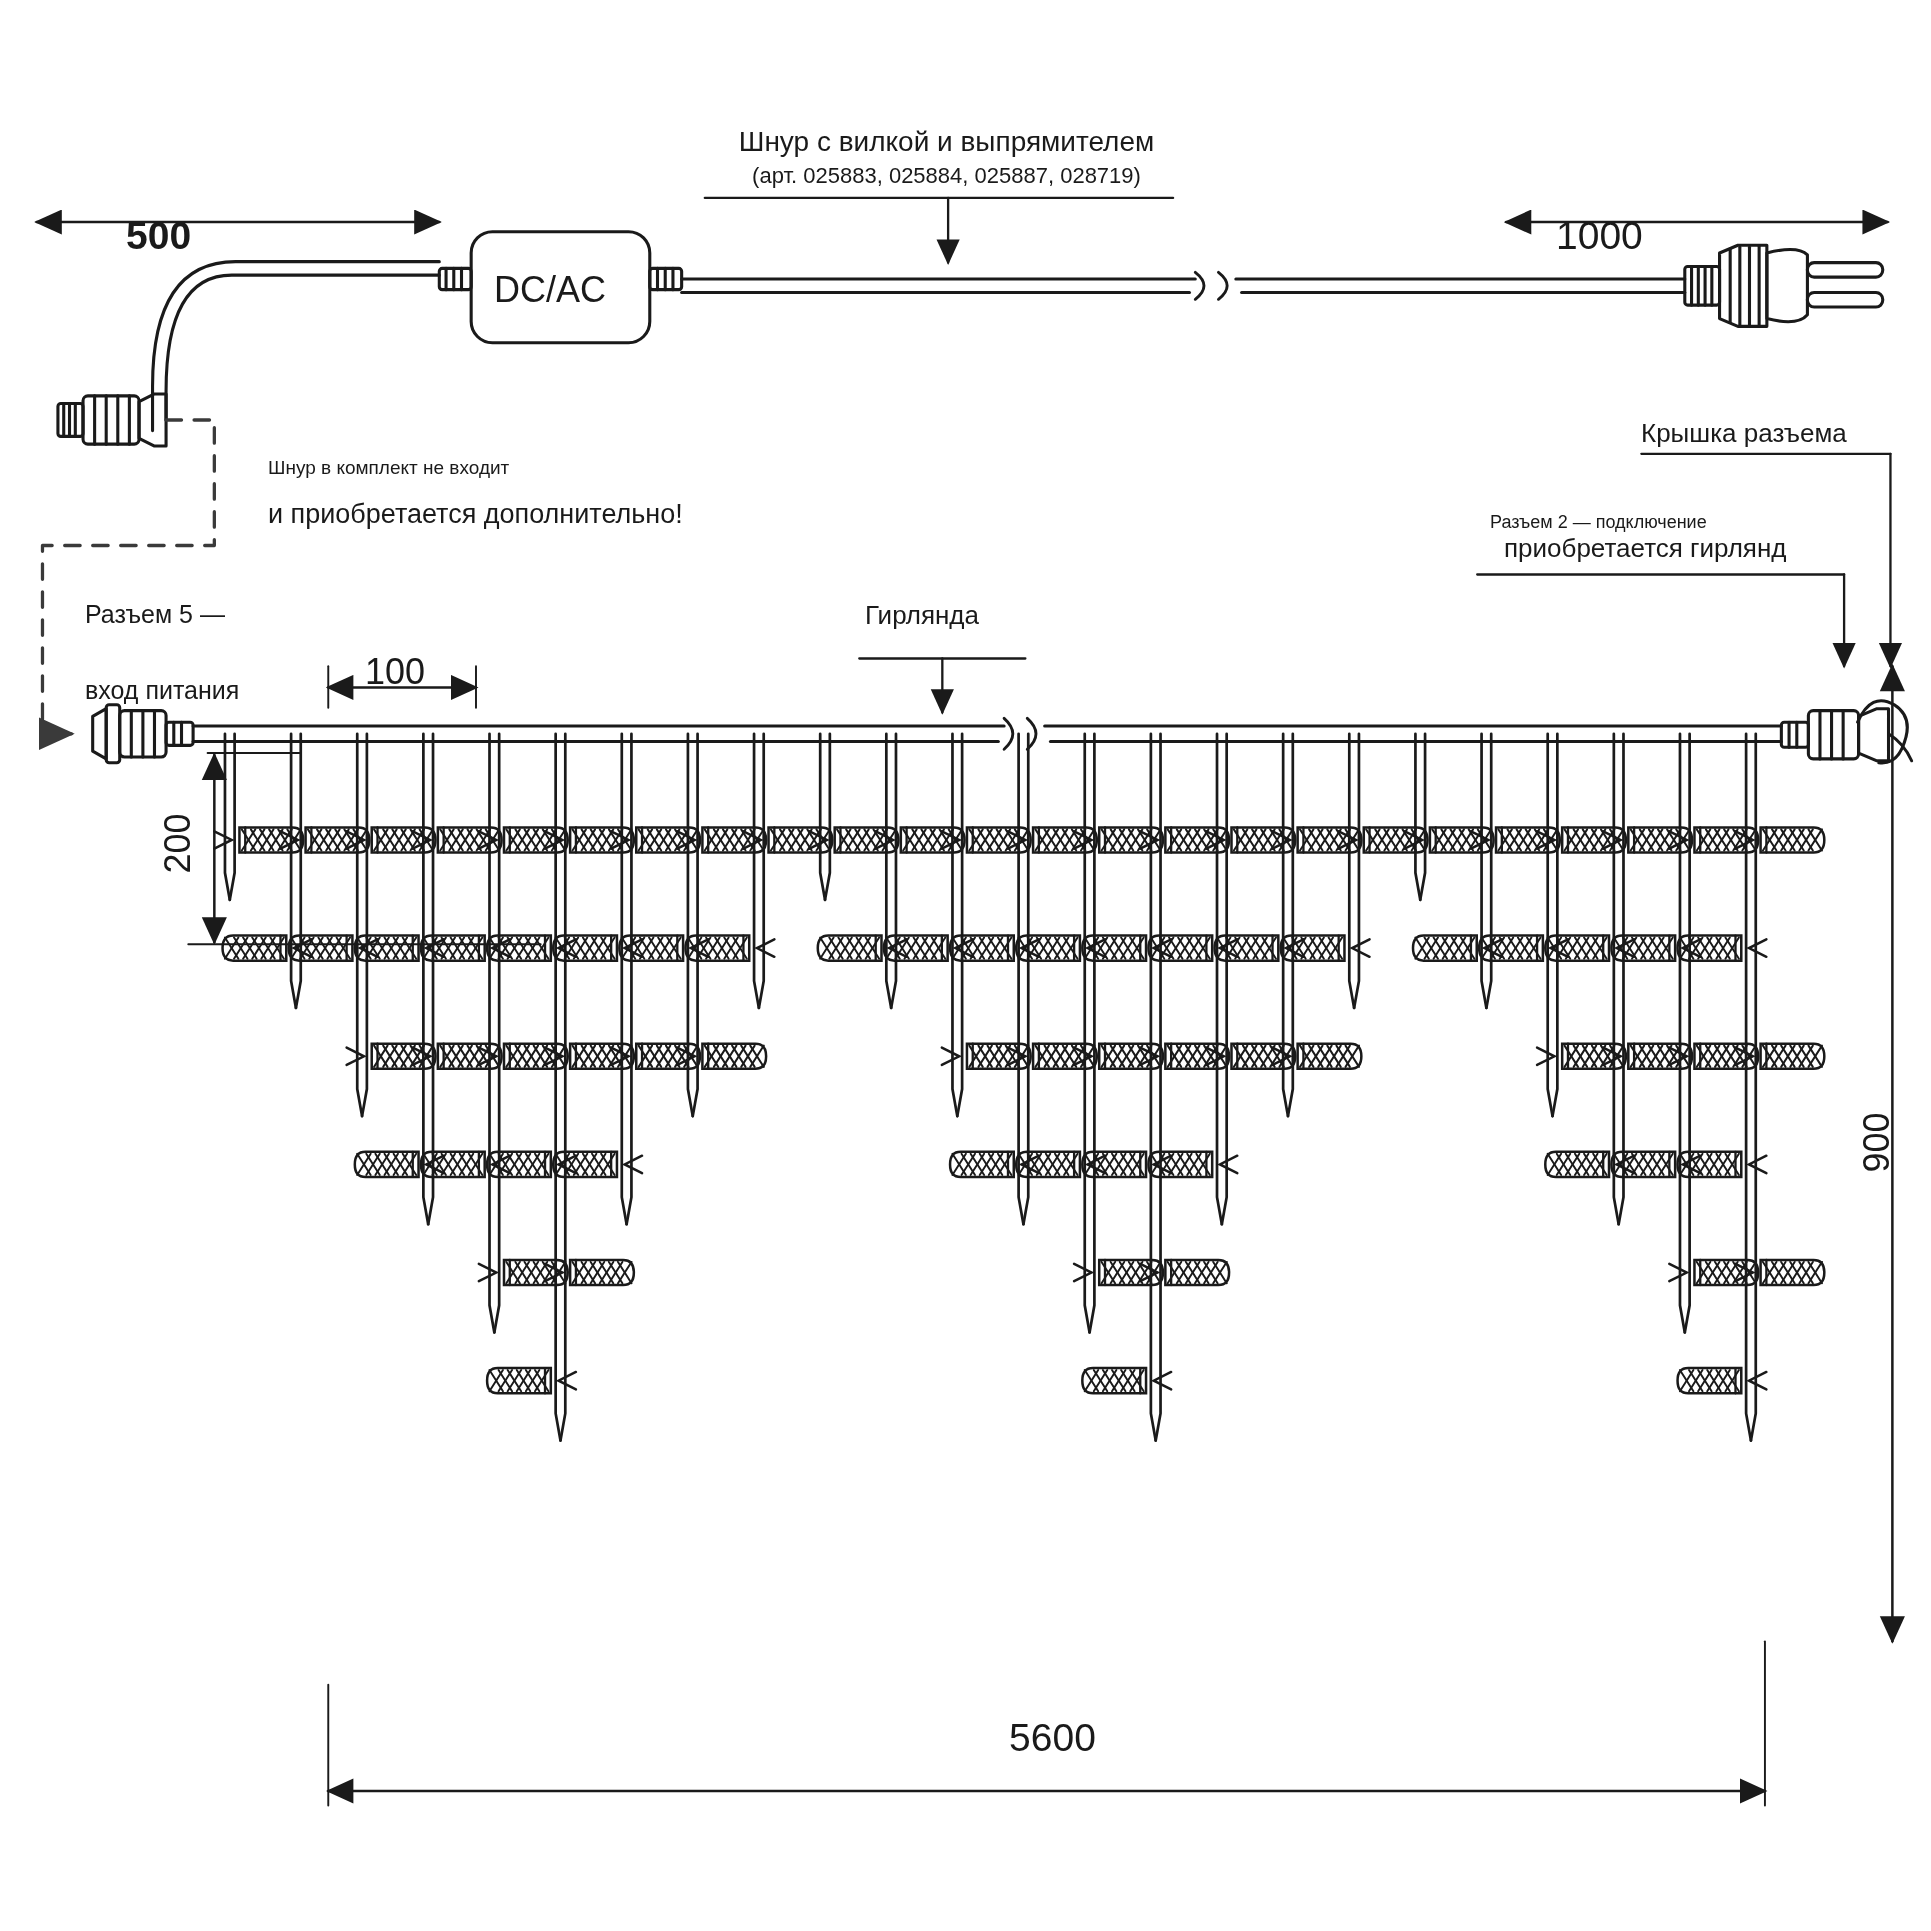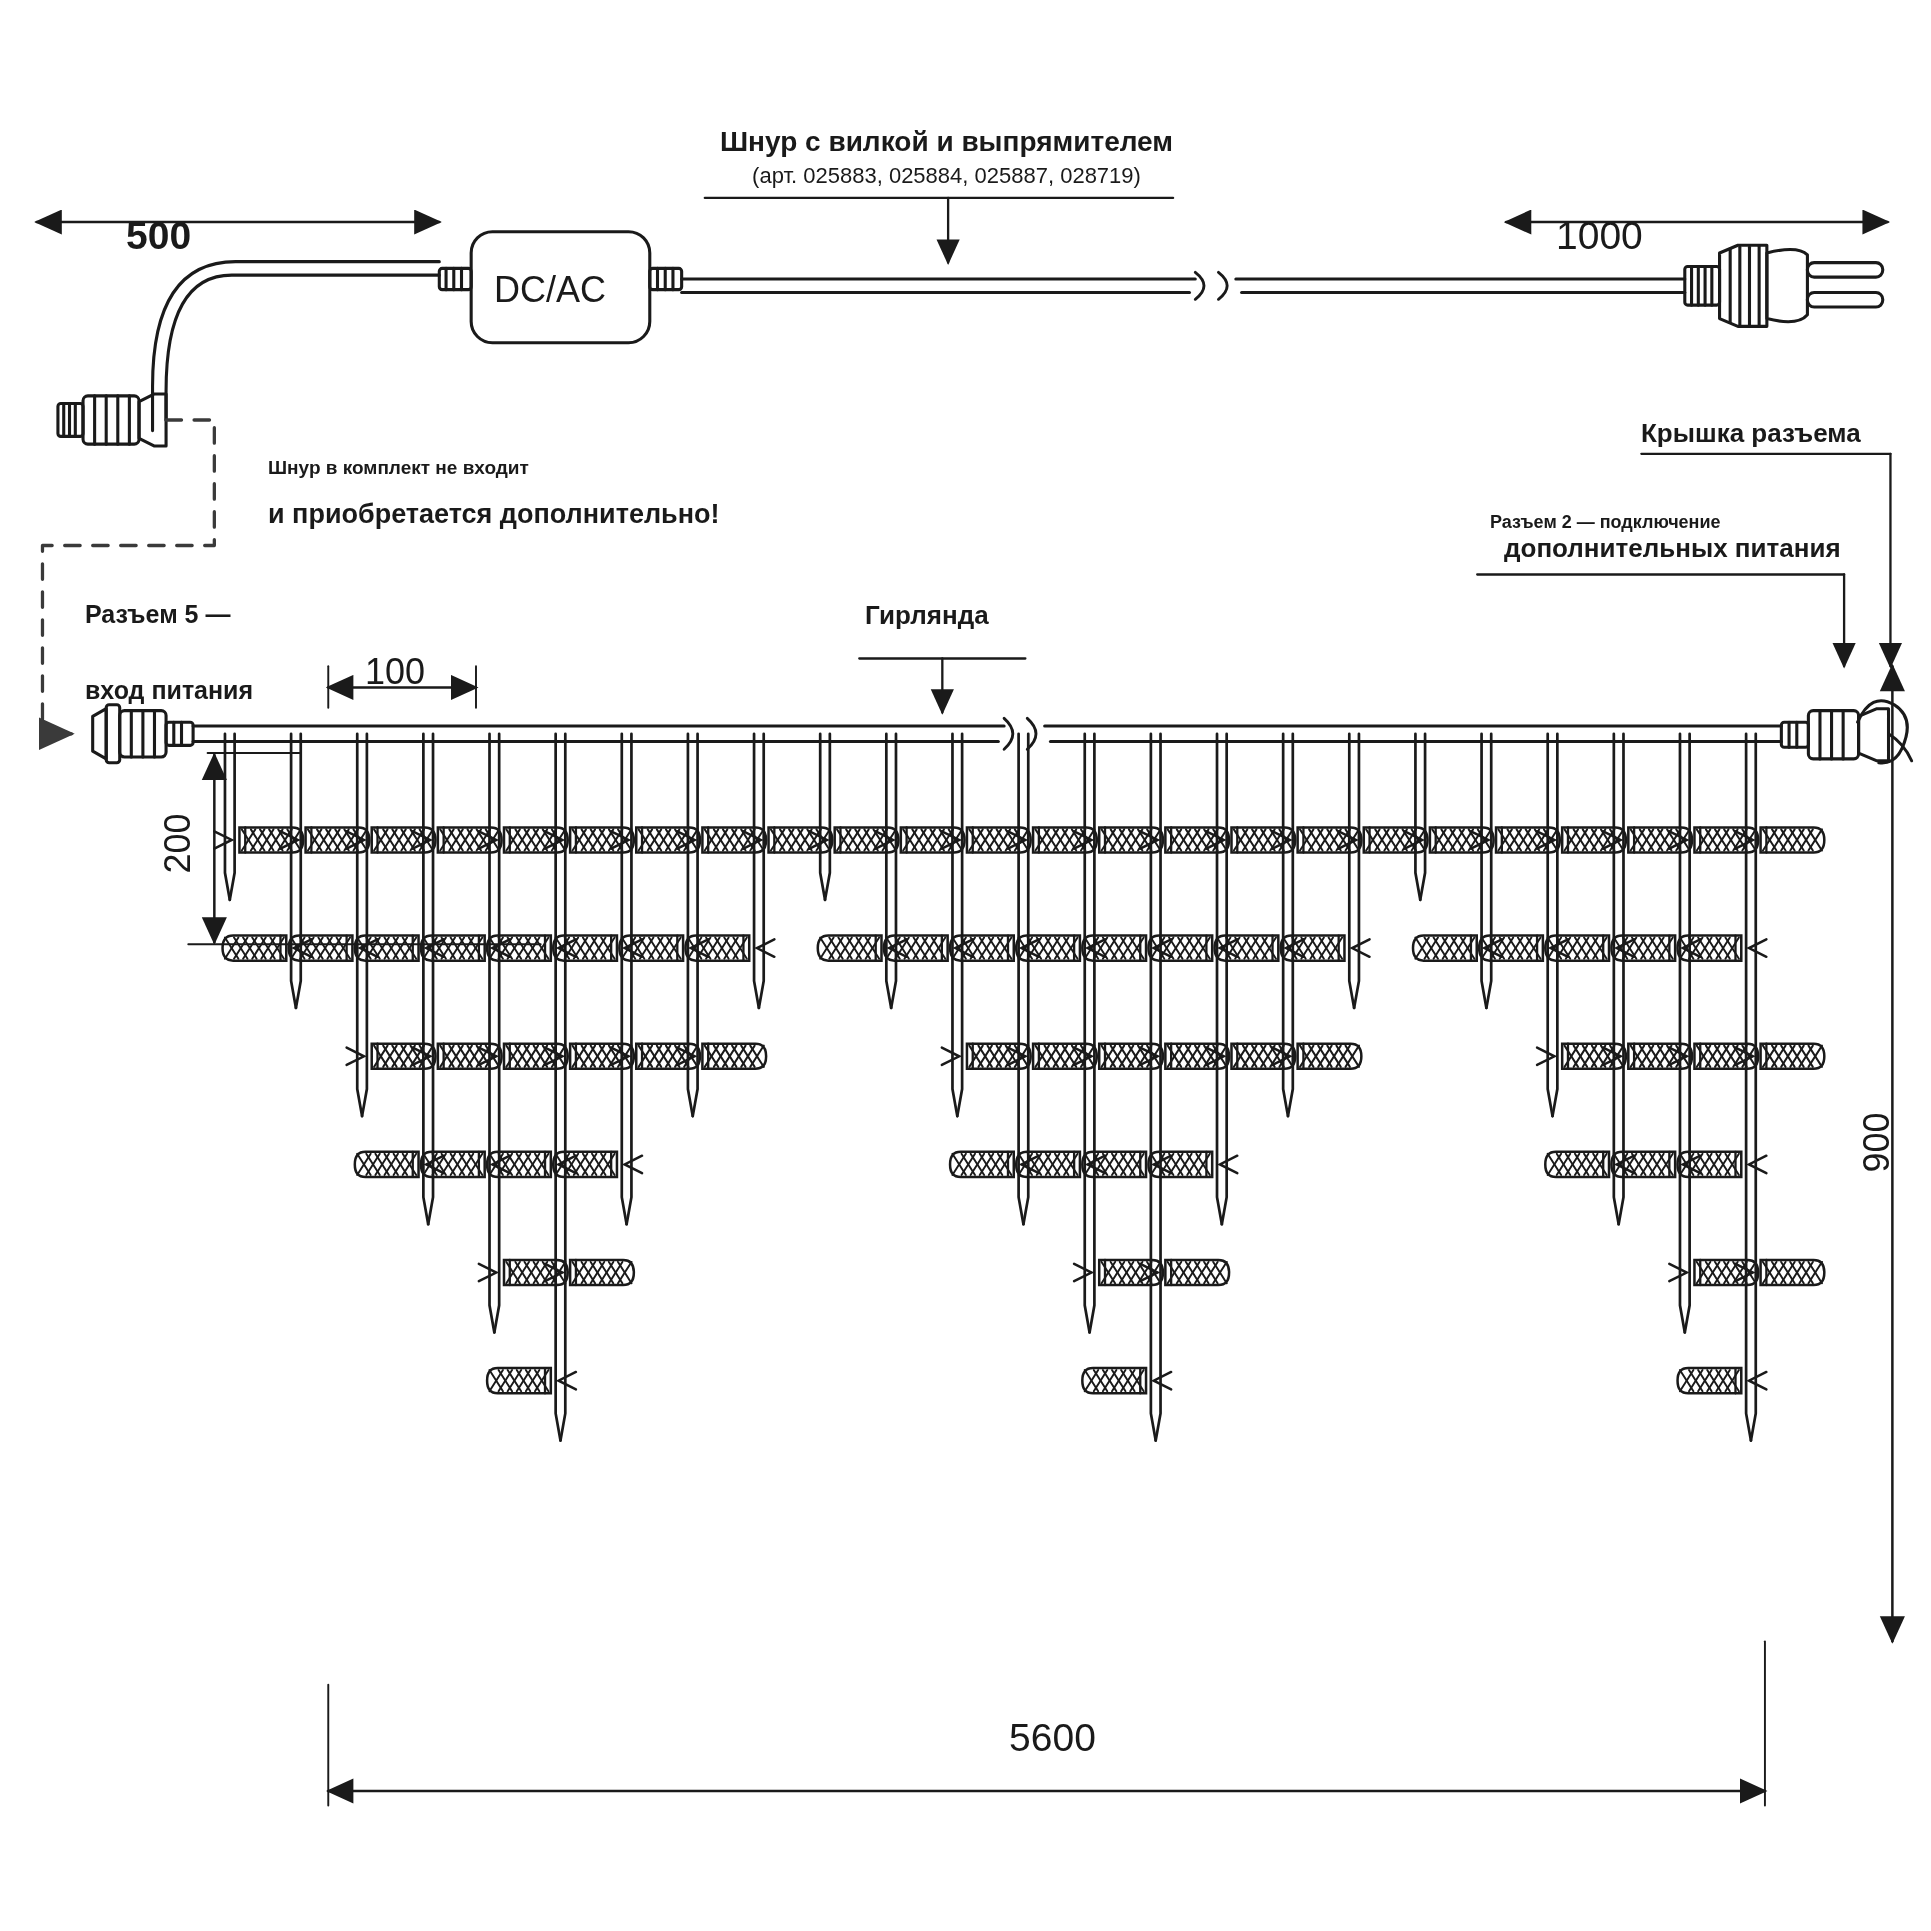--- a/index.html
+++ b/index.html
@@ -27,21 +27,21 @@
     width: 1931px;
     height: 1931px;
   }
   .lbl {
     position: absolute;
     font-family: "Liberation Sans", sans-serif;
     color: #1a1a1a;
     white-space: pre;
     line-height: 1.25;
   }
-  .lbl.bold { font-weight: bold; }
+  .lbl.bold { font-weight: normal; }
   .lbl.center { text-align: center; }
   .rot90 {
     transform: rotate(-90deg);
     transform-origin: 50% 50%;
   }
 </style>
 </head>
 <body>
 
 <div id="stage">
@@ -1704,21 +1704,21 @@
   <div class="lbl bold" style="left:268px; top:498px; font-size:27px;">и приобретается дополнительно!</div>
 
   <div class="lbl bold" style="left:85px; top:599px; font-size:25px;">Разъем 5 —</div>
   <div class="lbl bold" style="left:85px; top:635px; font-size:25px;margin-top:40px;">вход питания</div>
 
   <div class="lbl bold" style="left:865px; top:599px; font-size:26px;">Гирлянда</div>
 
   <div class="lbl bold" style="left:1641px; top:417px; font-size:26px;">Крышка разъема</div>
 
   <div class="lbl bold" style="left:1490px; top:495px; font-size:18px;margin-top:16px;">Разъем 2 — подключение</div>
-  <div class="lbl bold" style="left:1504px; top:532px; font-size:26px;">дополнительных питания</div>
+  <div class="lbl bold" style="left:1504px; top:532px; font-size:26px;">приобретается гирлянд</div>
 
   <div class="lbl" style="left:365px; top:649px; font-size:36px;">100</div>
 
   <div class="lbl rot90" style="left:124px; top:821px; width:106px; text-align:center; font-size:36px;">200</div>
 
   <div class="lbl rot90" style="left:1823px; top:1120px; width:106px; text-align:center; font-size:36px;">900</div>
 
   <div class="lbl center" style="left:927px; top:1714px; width:251px; font-size:39px;">5600</div>
 
 </div>

